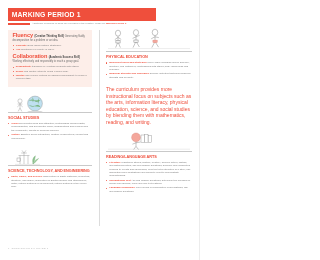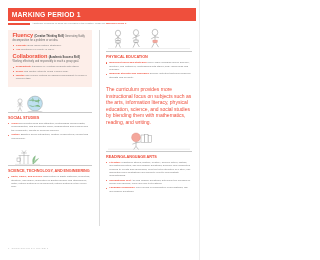--- a/index.html
+++ b/index.html
@@ -7,21 +7,21 @@
     width: 200px; height: 260px;
     background: #ffffff;
     font-family: "Liberation Sans", sans-serif;
     overflow: hidden;
   }
   .page { position: relative; width: 200px; height: 260px; background: #fff; }
 
   
   .header-bar {
     position: absolute; left: 8px; top: 8px;
-    width: 188px; height: 13px;
+    width: 148px; height: 13px;
     background: #ef4f3c;
     display: flex; align-items: center;
   }
   .header-title {
     color: #ffffff; font-size: 7.4px; font-weight: bold;
     letter-spacing: 0.2px; padding-left: 4px;
     white-space: nowrap; line-height: 1;
     transform: scaleX(0.92); transform-origin: left center;
   }
   .header-rule {

